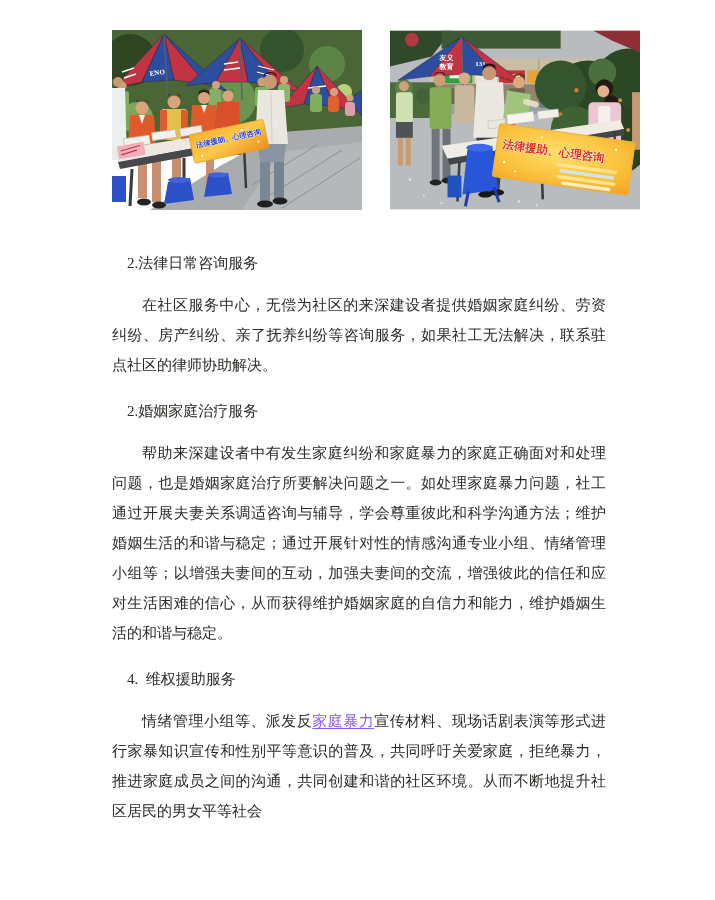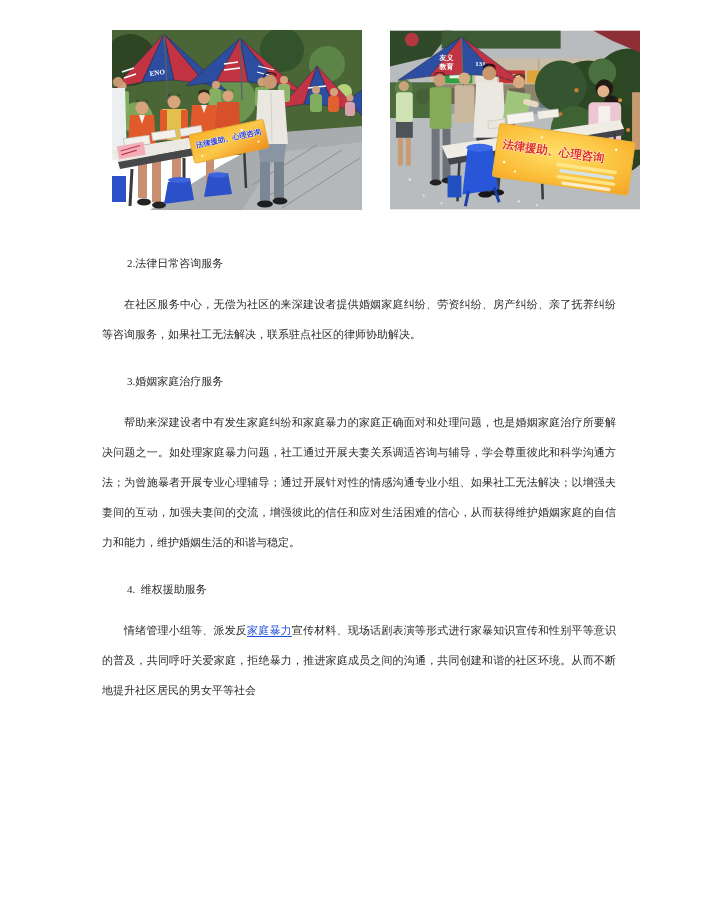--- a/index.html
+++ b/index.html
@@ -1,25 +1,25 @@
 <!DOCTYPE html>
 <html><head>
 <meta charset="utf-8">
 <style>
   html,body{margin:0;padding:0;background:#ffffff;}
   body{width:715px;height:900px;overflow:hidden;font-family:"Liberation Serif","DejaVu Serif",serif;}
   .page{padding:22px 0 0 100px;width:520px;}
   .photo-row{display:flex;gap:12px;margin:0 0 30px 4px;}
   figure{margin:0;padding:8px;line-height:0;}
   figure svg{display:block;}
-  .doc{width:518px;color:#2e2b28;font-size:11px;line-height:30px;text-align:justify;word-break:break-all;}
+  .doc{width:518px;color:#2e2b28;font-size:15px;line-height:30px;text-align:justify;word-break:break-all;}
   .heading{margin:0 0 12px;text-indent:27px;white-space:pre;}
-  .para{margin:0 2px 16px;text-indent:2em;font-family:Liberation Mono, monospace;}
+  .para{margin:0 12px 16px;text-indent:2em;}
   .para:last-child{margin-bottom:0;}
-  a.inline-link{color:#1d4ed8;text-decoration:underline;text-underline-offset:2px;cursor:pointer;}
+  a.inline-link{color:#8b5cf6;text-decoration:underline;text-underline-offset:2px;cursor:pointer;}
 </style>
 </head>
 <body>
 
 <div class="page">
 
   <div class="photo-row">
 
     <figure>
       <svg width="250" height="180" viewBox="0 0 250 180">
@@ -324,21 +324,21 @@
         </g>
       </svg>
     </figure>
   </div>
 
   <div class="doc">
 
     <div class="heading">2.法律日常咨询服务</div>
     <p class="para">在社区服务中心，无偿为社区的来深建设者提供婚姻家庭纠纷、劳资纠纷、房产纠纷、亲了抚养纠纷等咨询服务，如果社工无法解决，联系驻点社区的律师协助解决。</p>
 
-    <div class="heading">3.婚姻家庭治疗服务</div>
-    <p class="para">帮助来深建设者中有发生家庭纠纷和家庭暴力的家庭正确面对和处理问题，也是婚姻家庭治疗所要解决问题之一。如处理家庭暴力问题，社工通过开展夫妻关系调适咨询与辅导，学会尊重彼此和科学沟通方法；为曾施暴者开展专业心理辅导；通过开展针对性的情感沟通专业小组、如果社工无法解决；以增强夫妻间的互动，加强夫妻间的交流，增强彼此的信任和应对生活困难的信心，从而获得维护婚姻家庭的自信力和能力，维护婚姻生活的和谐与稳定。</p>
+    <div class="heading">2.婚姻家庭治疗服务</div>
+    <p class="para">帮助来深建设者中有发生家庭纠纷和家庭暴力的家庭正确面对和处理问题，也是婚姻家庭治疗所要解决问题之一。如处理家庭暴力问题，社工通过开展夫妻关系调适咨询与辅导，学会尊重彼此和科学沟通方法；维护婚姻生活的和谐与稳定；通过开展针对性的情感沟通专业小组、情绪管理小组等；以增强夫妻间的互动，加强夫妻间的交流，增强彼此的信任和应对生活困难的信心，从而获得维护婚姻家庭的自信力和能力，维护婚姻生活的和谐与稳定。</p>
 
     <div class="heading">4.  维权援助服务</div>
 
     <p class="para"><span>情绪管理小组等、派发反</span><a class="inline-link">家庭暴力</a><span>宣传材料、现场话剧表演等形式进行家暴知识宣传和性别平等意识的普及，共同呼吁关爱家庭，拒绝暴力，推进家庭成员之间的沟通，共同创建和谐的社区环境。从而不断地提升社区居民的男女平等社会</span></p>
 
   </div>
 </div>
 
 </body></html>

